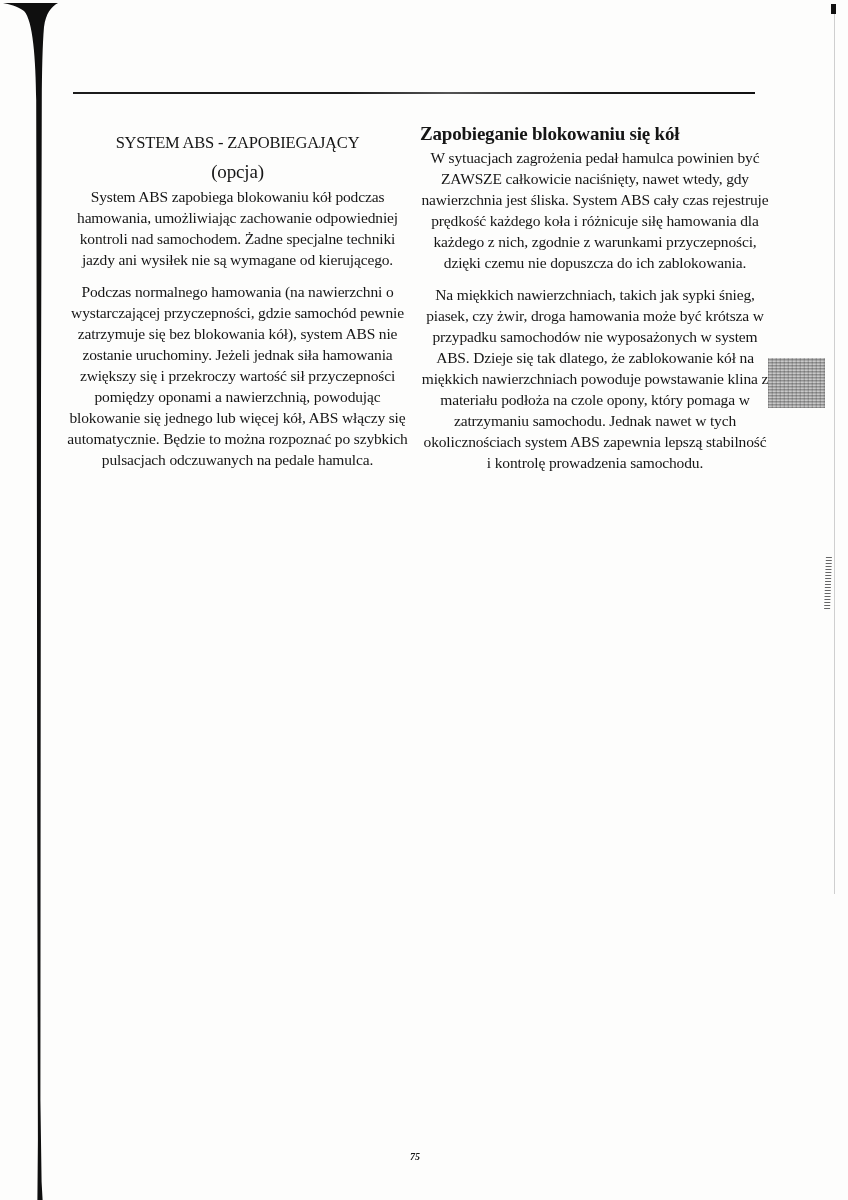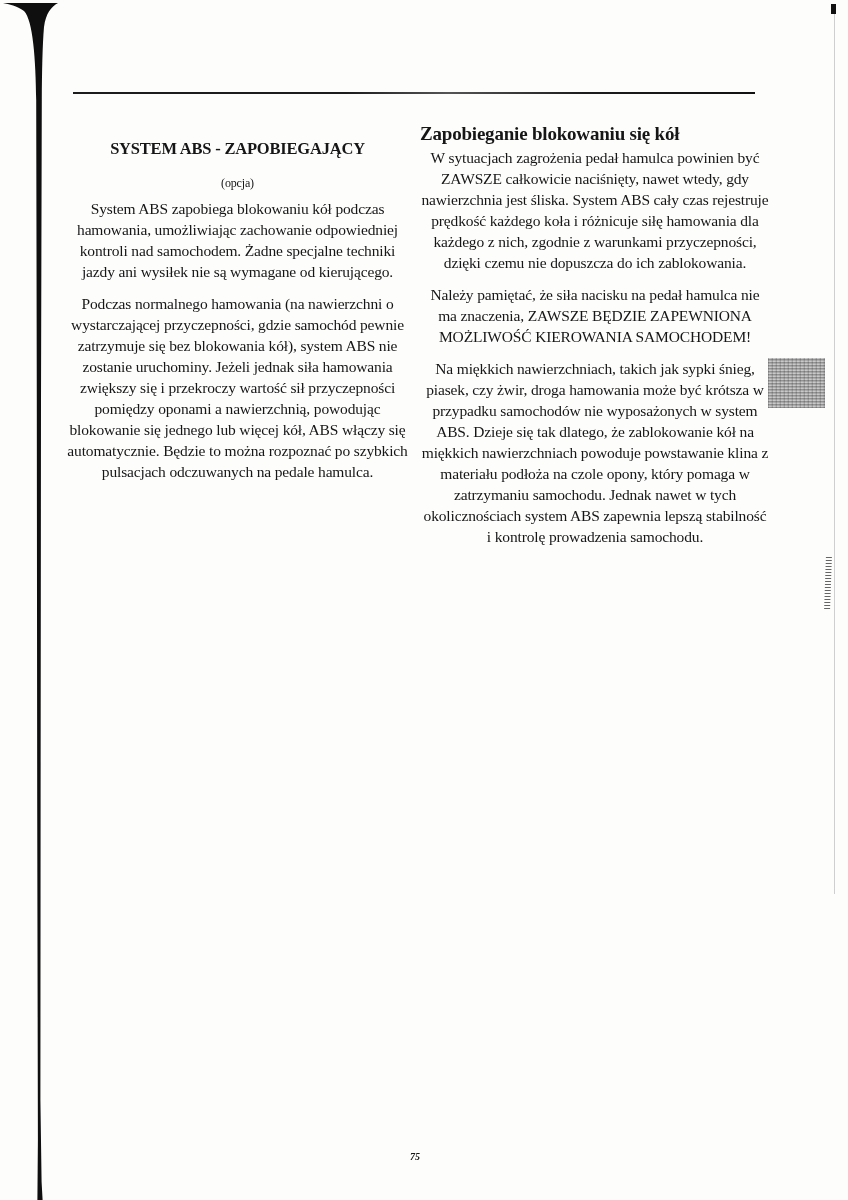--- a/index.html
+++ b/index.html
@@ -41,24 +41,24 @@
   .header-rule{
     position:absolute;left:73px;top:92px;width:682px;height:2px;
     background:linear-gradient(90deg,#1c1c1c 0 40%, #555 55%, #1c1c1c 75%, #111);
   }
   
   .col{position:absolute;top:124px;font-size:15.5px;line-height:21px;letter-spacing:-0.15px;}
   .col-left{left:64px;width:347px;}
   .col-right{left:420px;width:350px;}
   .col p{margin:0 0 11px 0;text-align:center;}
   .heading-center{
-    text-align:center;font-weight:bold;font-size:16.5px;line-height:21px;
-    letter-spacing:-0.2px;margin:14px;
+    text-align:center;font-weight:normal;font-size:16.5px;line-height:21px;
+    letter-spacing:-0.2px;margin:8px;
   }
-  .subheading{text-align:center;font-size:12px;margin:2px 0 4px 0;}
+  .subheading{text-align:center;font-size:19px;margin:2px 0 4px 0;}
   .heading-left{
     text-align:left;font-weight:bold;font-size:19px;line-height:20px;
     letter-spacing:-0.2px;margin:0 0 3px 0;
   }
   
   .page-number{
     position:absolute;left:385px;top:1151px;width:60px;
     text-align:center;font-weight:bold;font-style:italic;font-size:10px;
   }
 </style>
@@ -85,19 +85,18 @@
   <div class="col col-left">
     <div class="heading-center">SYSTEM ABS - ZAPOBIEGAJĄCY</div>
     <div class="subheading">(opcja)</div>
     <p>System ABS zapobiega blokowaniu kół podczas hamowania, umożliwiając zachowanie odpowiedniej kontroli nad samochodem. Żadne specjalne techniki jazdy ani wysiłek nie są wymagane od kierującego.</p>
     <p>Podczas normalnego hamowania (na nawierzchni o wystarczającej przyczepności, gdzie samochód pewnie zatrzymuje się bez blokowania kół), system ABS nie zostanie uruchominy. Jeżeli jednak siła hamowania zwiększy się i przekroczy wartość sił przyczepności pomiędzy oponami a nawierzchnią, powodując blokowanie się jednego lub więcej kół, ABS włączy się automatycznie. Będzie to można rozpoznać po szybkich pulsacjach odczuwanych na pedale hamulca.</p>
   </div>
 
   <div class="col col-right">
     <div class="heading-left">Zapobieganie blokowaniu się kół</div>
     <p>W sytuacjach zagrożenia pedał hamulca powinien być ZAWSZE całkowicie naciśnięty, nawet wtedy, gdy nawierzchnia jest śliska. System ABS cały czas rejestruje prędkość każdego koła i różnicuje siłę hamowania dla każdego z nich, zgodnie z warunkami przyczepności, dzięki czemu nie dopuszcza do ich zablokowania.</p>
-    <p>Należy pamiętać, że siła nacisku na pedał hamulca nie ma znaczenia, ZAWSZE BĘDZIE ZAPEWNIONA MOŻLIWOŚĆ KIEROWANIA SAMOCHODEM!</p>
     <p>Na miękkich nawierzchniach, takich jak sypki śnieg, piasek, czy żwir, droga hamowania może być krótsza w przypadku samochodów nie wyposażonych w system ABS. Dzieje się tak dlatego, że zablokowanie kół na miękkich nawierzchniach powoduje powstawanie klina z materiału podłoża na czole opony, który pomaga w zatrzymaniu samochodu. Jednak nawet w tych okolicznościach system ABS zapewnia lepszą stabilność i kontrolę prowadzenia samochodu.</p>
   </div>
 
   <div class="page-number">75</div>
 
 </div>
 
 </body></html>

